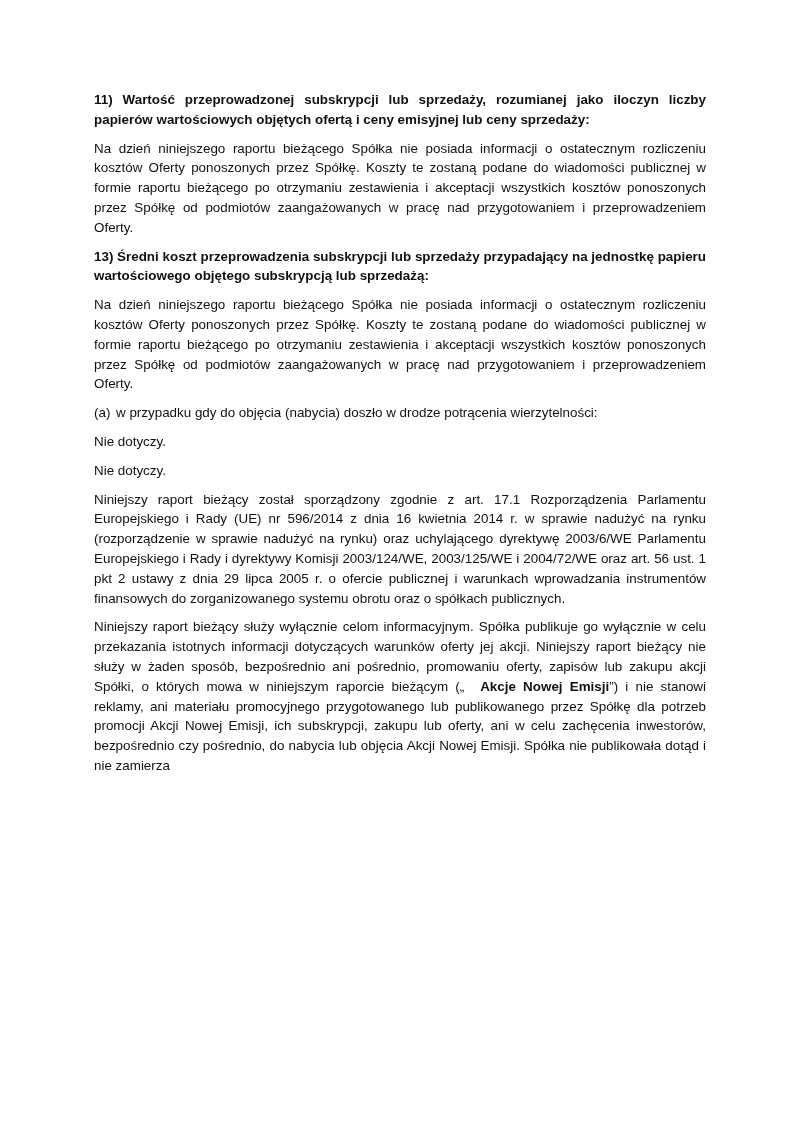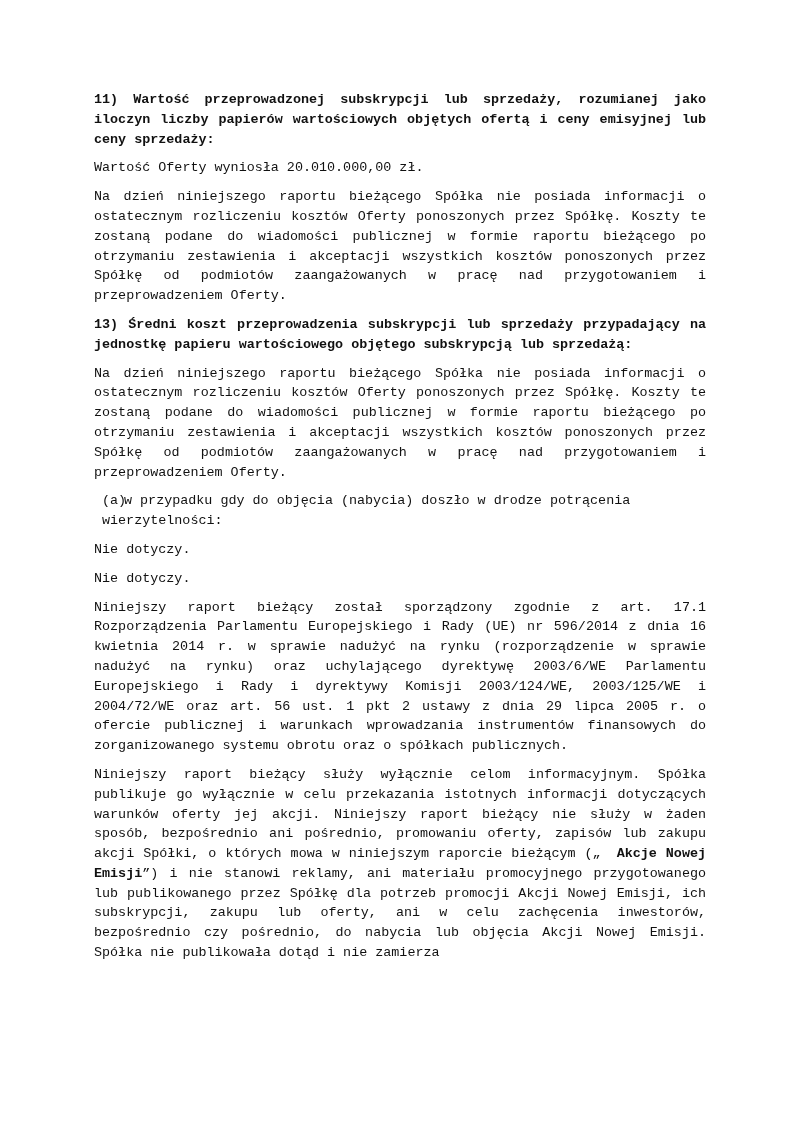--- a/index.html
+++ b/index.html
@@ -2,38 +2,37 @@
 <html><head>
   <meta charset="utf-8">
   <style>
     html, body { margin: 0; padding: 0; background: #ffffff; }
     body { width: 800px; height: 1131px; overflow: hidden; position: relative; }
     .page {
       position: absolute;
       left: 94px;
       top: 90px;
       width: 612px;
-      font-family: Liberation Mono, monospace;
+      font-family: Liberation Sans, sans-serif;
       font-size: 13.4px;
       line-height: 19.8px;
       color: #111111;
     }
     .heading { font-weight: bold; text-align: justify; margin: 0 0 9px 0; }
     .para { text-align: justify; margin: 0 0 9px 0; }
-    .item { margin: 0 0 9px 8px; }
+    .item { margin: 0 0 9px 0; }
     .item .label { display: inline-block; width: 22px; }
     .b { font-weight: bold; margin-left: 16px; }
   </style>
 </head>
 <body>
 
 <div class="page">
 
   <p class="heading">11) Wartość przeprowadzonej subskrypcji lub sprzedaży, rozumianej jako iloczyn liczby papierów wartościowych objętych ofertą i ceny emisyjnej lub ceny sprzedaży:</p>
-  <p class="para">Wartość Oferty wyniosła 20.010.000,00 zł.</p>
 
   <p class="para">Na dzień niniejszego raportu bieżącego Spółka nie posiada informacji o ostatecznym rozliczeniu kosztów Oferty ponoszonych przez Spółkę. Koszty te zostaną podane do wiadomości publicznej w formie raportu bieżącego po otrzymaniu zestawienia i akceptacji wszystkich kosztów ponoszonych przez Spółkę od podmiotów zaangażowanych w pracę nad przygotowaniem i przeprowadzeniem Oferty.</p>
 
   <p class="heading">13) Średni koszt przeprowadzenia subskrypcji lub sprzedaży przypadający na jednostkę papieru wartościowego objętego subskrypcją lub sprzedażą:</p>
   <p class="para">Na dzień niniejszego raportu bieżącego Spółka nie posiada informacji o ostatecznym rozliczeniu kosztów Oferty ponoszonych przez Spółkę. Koszty te zostaną podane do wiadomości publicznej w formie raportu bieżącego po otrzymaniu zestawienia i akceptacji wszystkich kosztów ponoszonych przez Spółkę od podmiotów zaangażowanych w pracę nad przygotowaniem i przeprowadzeniem Oferty.</p>
 
 
   <p class="item">
     <span class="label">(a)</span><span>w przypadku gdy do objęcia (nabycia) doszło w drodze potrącenia wierzytelności:</span>
   </p>

